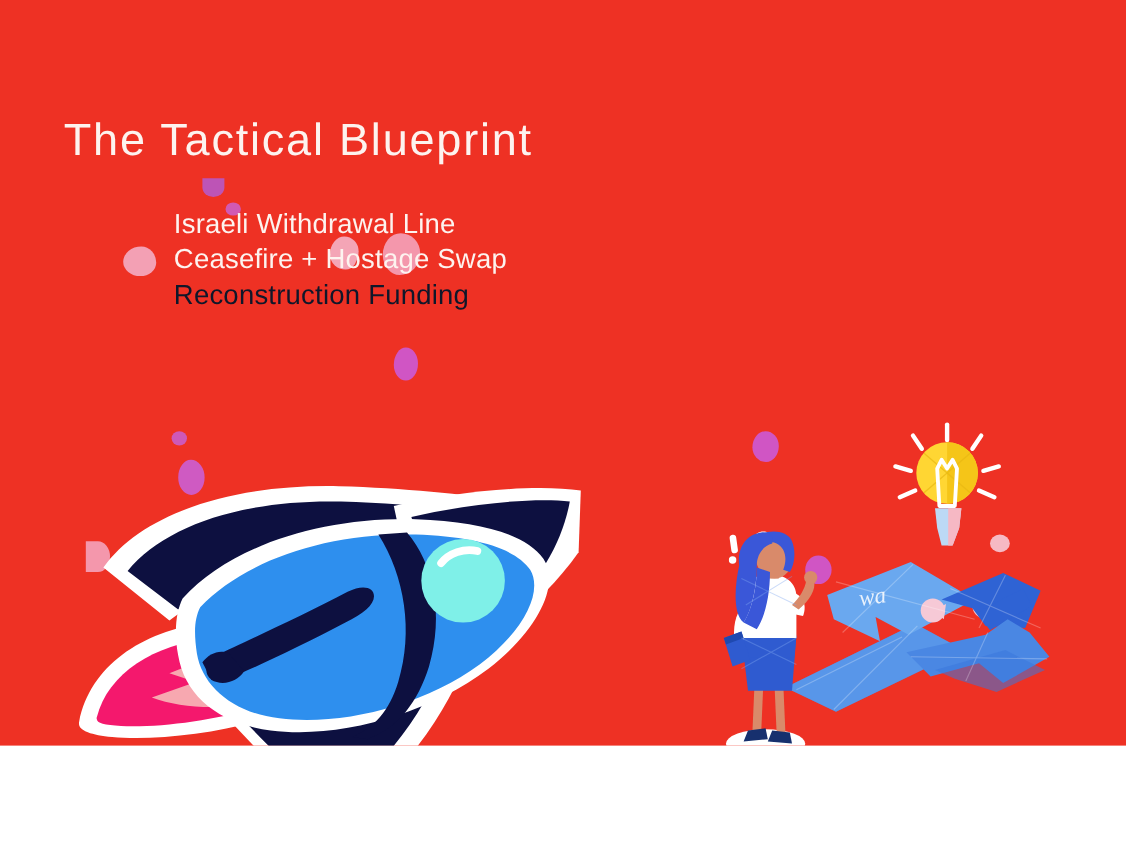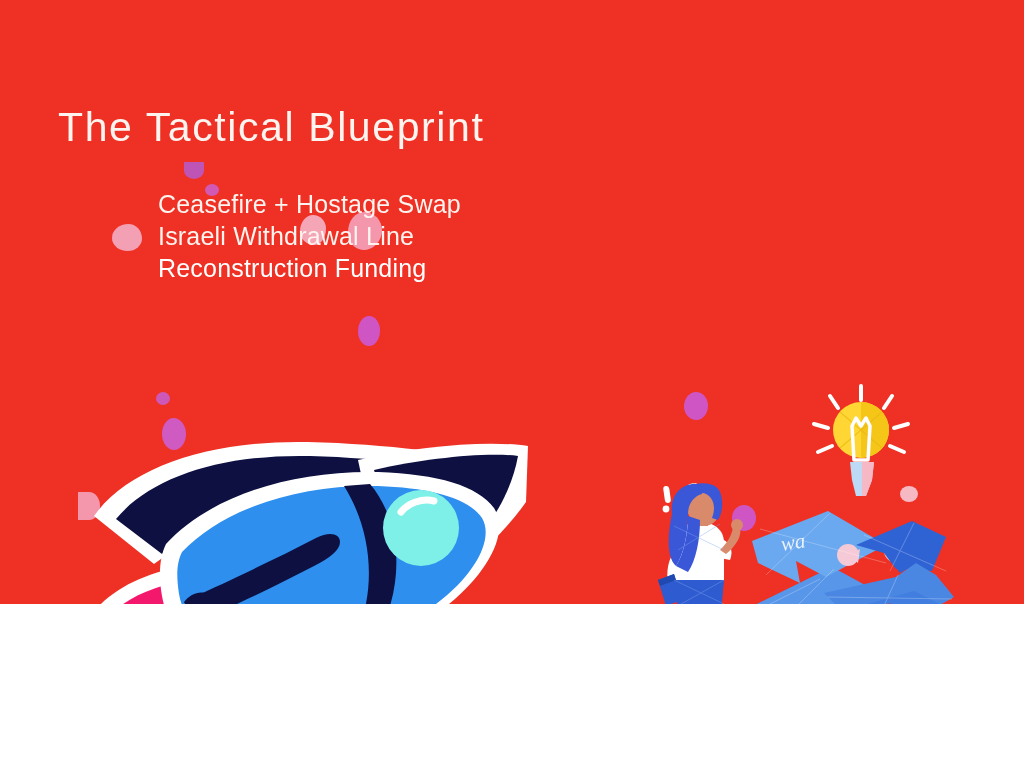--- a/index.html
+++ b/index.html
@@ -3,21 +3,21 @@
 <meta charset="utf-8">
 <style>
   html, body {
     margin: 0;
     padding: 0;
     background: #ffffff;
   }
   #slide {
     position: relative;
     width: 1024px;
-    height: 604px;
+    height: 678px;
     overflow: hidden;
     background: #ee3124;
     font-family: "Liberation Sans", sans-serif;
   }
 
   
   .blob-layer {
     position: absolute;
     inset: 0;
     pointer-events: none;
@@ -93,23 +93,23 @@
       <div class="blob" style="left: 442px; top: 684px; width: 22px; height: 24px; background: rgb(224, 138, 180); opacity: 0.75; border-radius: 50%;"></div>
       <div class="blob" style="left: 684px; top: 392px; width: 24px; height: 28px; background: rgb(204, 90, 214); opacity: 0.9; border-radius: 50% 50% 48% 52% / 52% 48%;"></div>
       <div class="blob" style="left: 732px; top: 505px; width: 24px; height: 26px; background: rgb(204, 90, 214); opacity: 0.9; border-radius: 50%;"></div>
       <div class="blob" style="left: 884px; top: 540px; width: 22px; height: 22px; background: rgb(246, 201, 214); opacity: 0.95; border-radius: 50%;"></div>
       <div class="blob" style="left: 900px; top: 486px; width: 18px; height: 16px; background: rgb(246, 201, 214); opacity: 0.9; border-radius: 50%;"></div>
     </div>
 
   <div id="title" style="color: rgb(253, 243, 239);">The Tactical Blueprint</div>
 
   <div id="body-block">
+    <div class="bullet-line" style="color: rgb(253, 243, 239);">Israeli Withdrawal Line</div>
     <div class="bullet-line" style="color: rgb(253, 243, 239);">Ceasefire + Hostage Swap</div>
-    <div class="bullet-line" style="color: rgb(253, 243, 239);">Israeli Withdrawal Line</div>
-    <div class="bullet-line" style="color: #ffffff;">Reconstruction Funding</div>
+    <div class="bullet-line" style="color: #0f172a;">Reconstruction Funding</div>
   </div>
 
   <div class="art" id="rocket-art">
     <svg viewBox="0 0 480 310" width="480" height="310">
 
       <path d="M36 92 C 70 44, 150 16, 250 18 C 330 20, 400 30, 446 38 L 452 70 C 380 62, 300 60, 230 78 C 170 94, 120 122, 96 140 Z" fill="#ffffff"></path>
 
       <path d="M58 95 C 92 54, 162 30, 252 32 C 326 34, 392 44, 434 52 C 370 48, 296 50, 232 68 C 176 84, 128 112, 104 130 Z" fill="#0d1040"></path>
 
       <path d="M300 36 C 360 22, 430 16, 470 22 L 468 78 C 440 118, 400 150, 360 172 L 318 120 Z" fill="#ffffff"></path>

